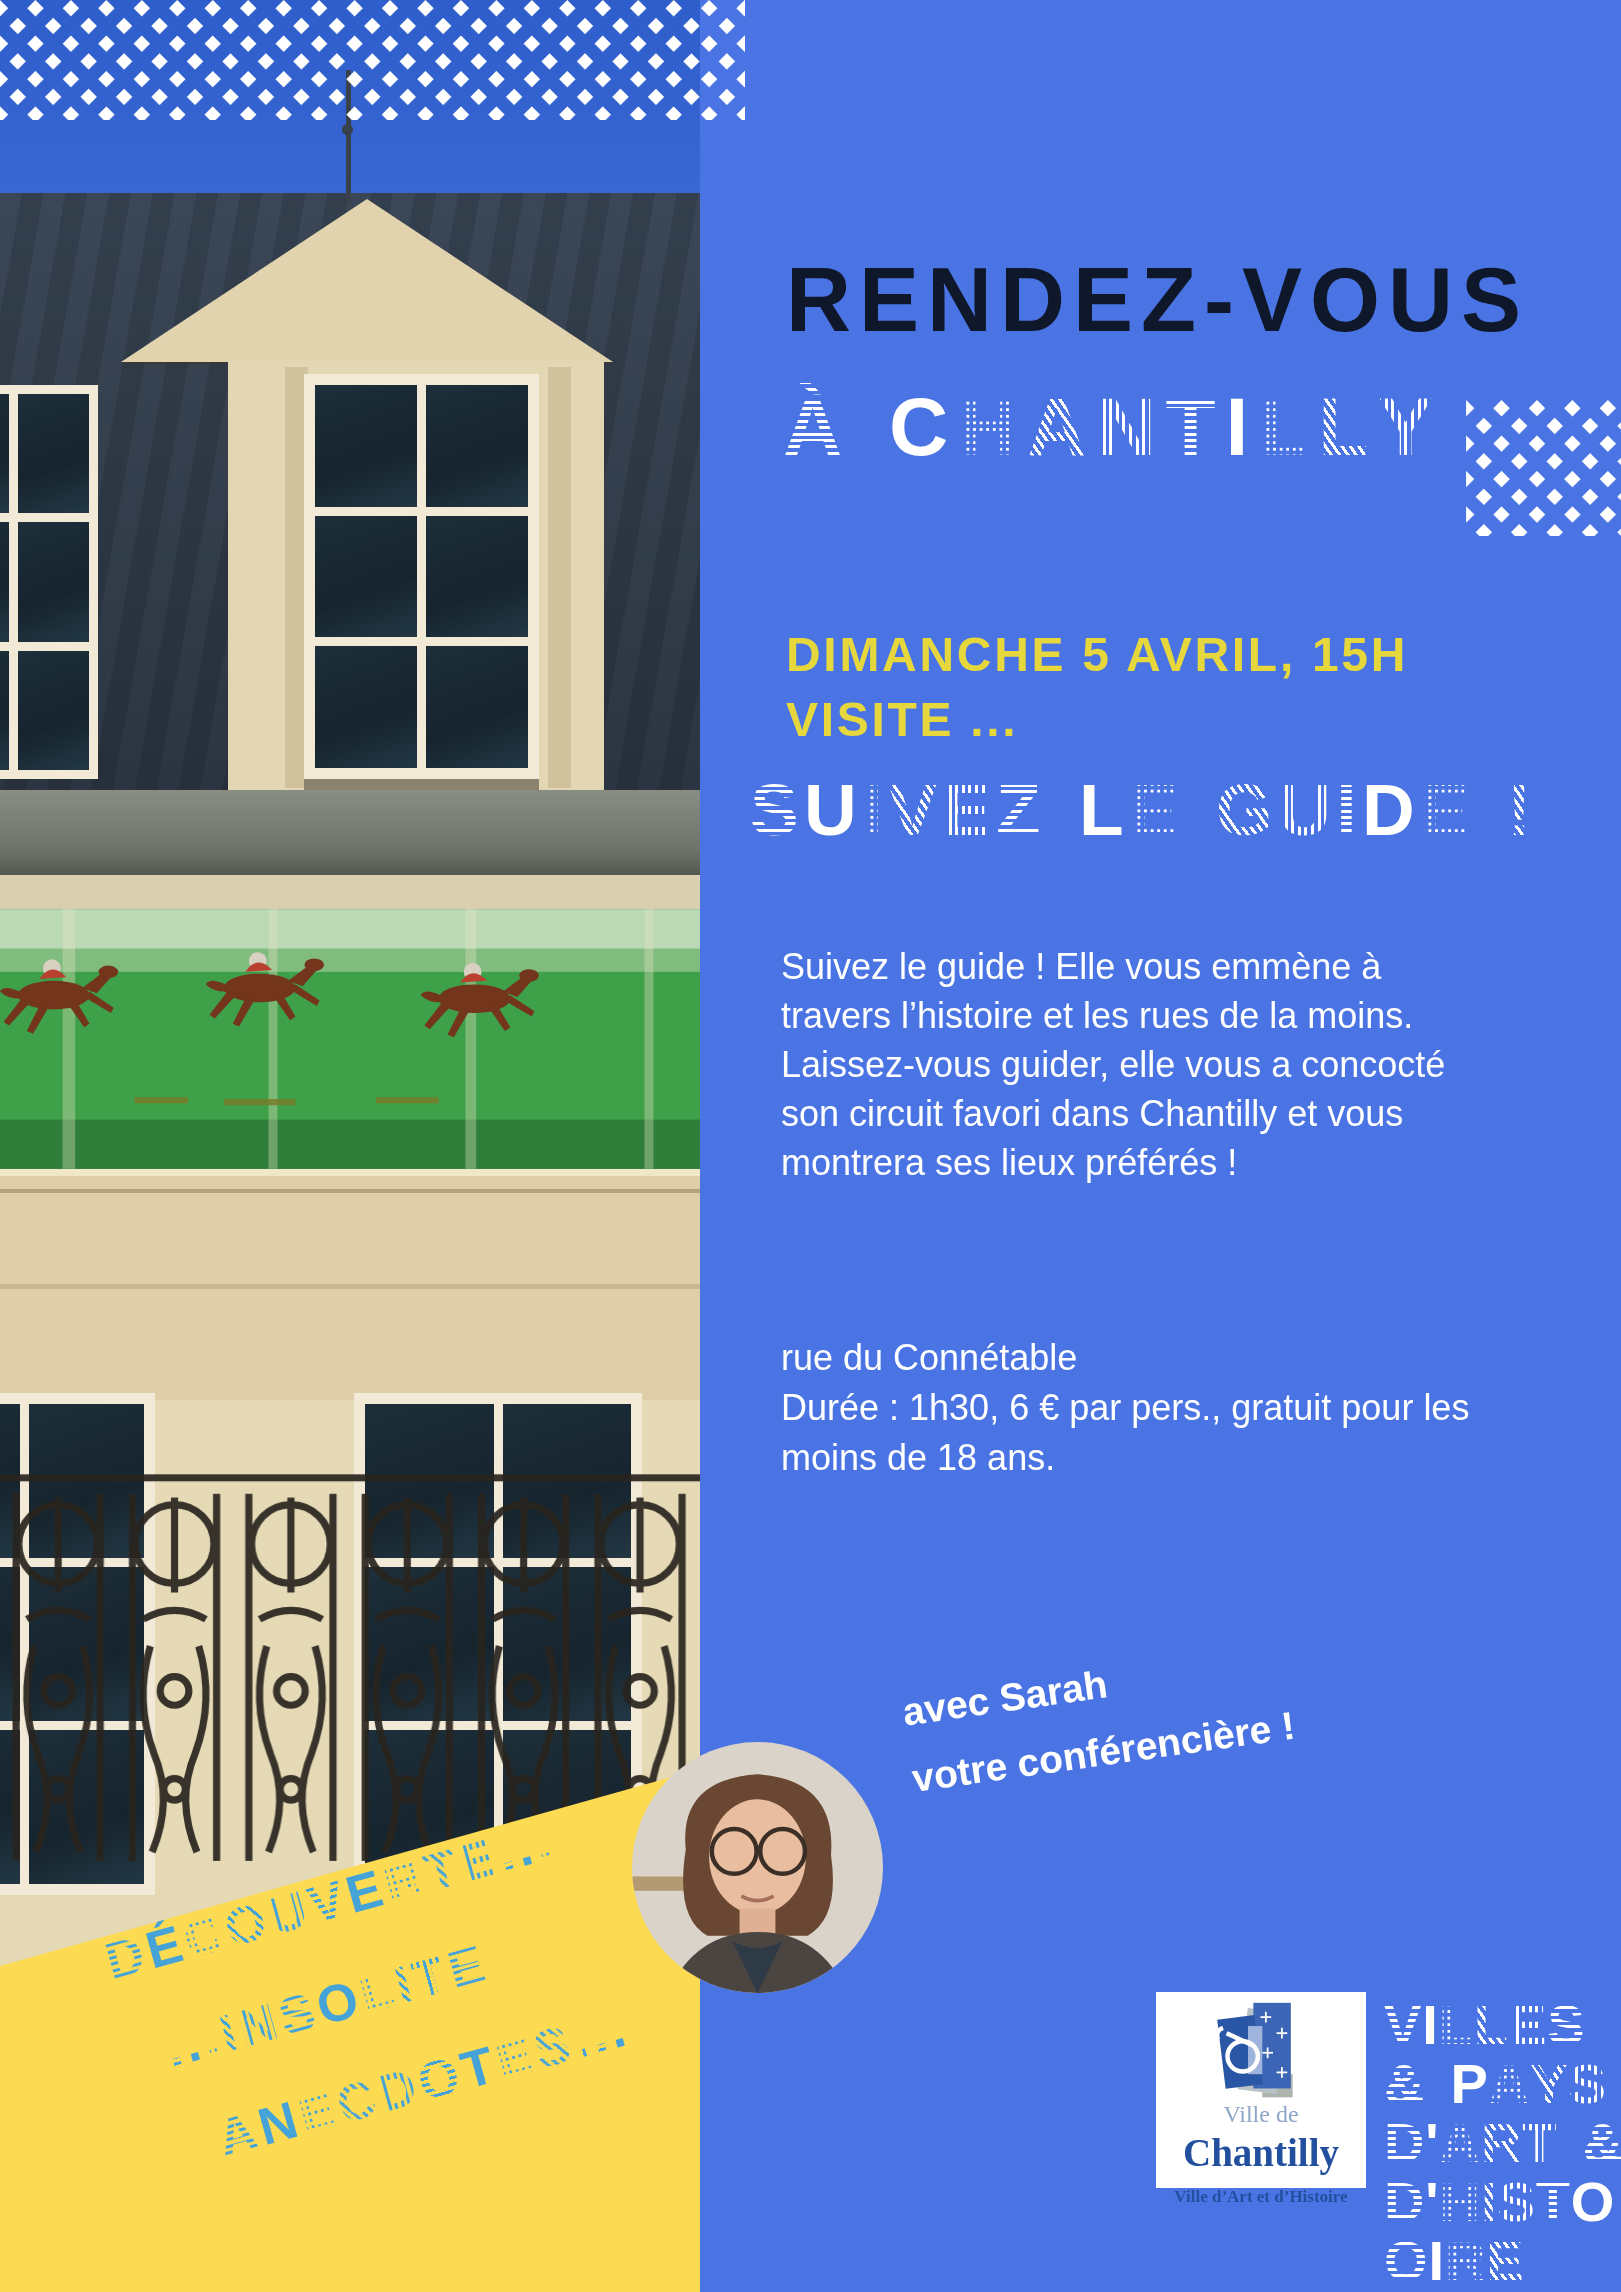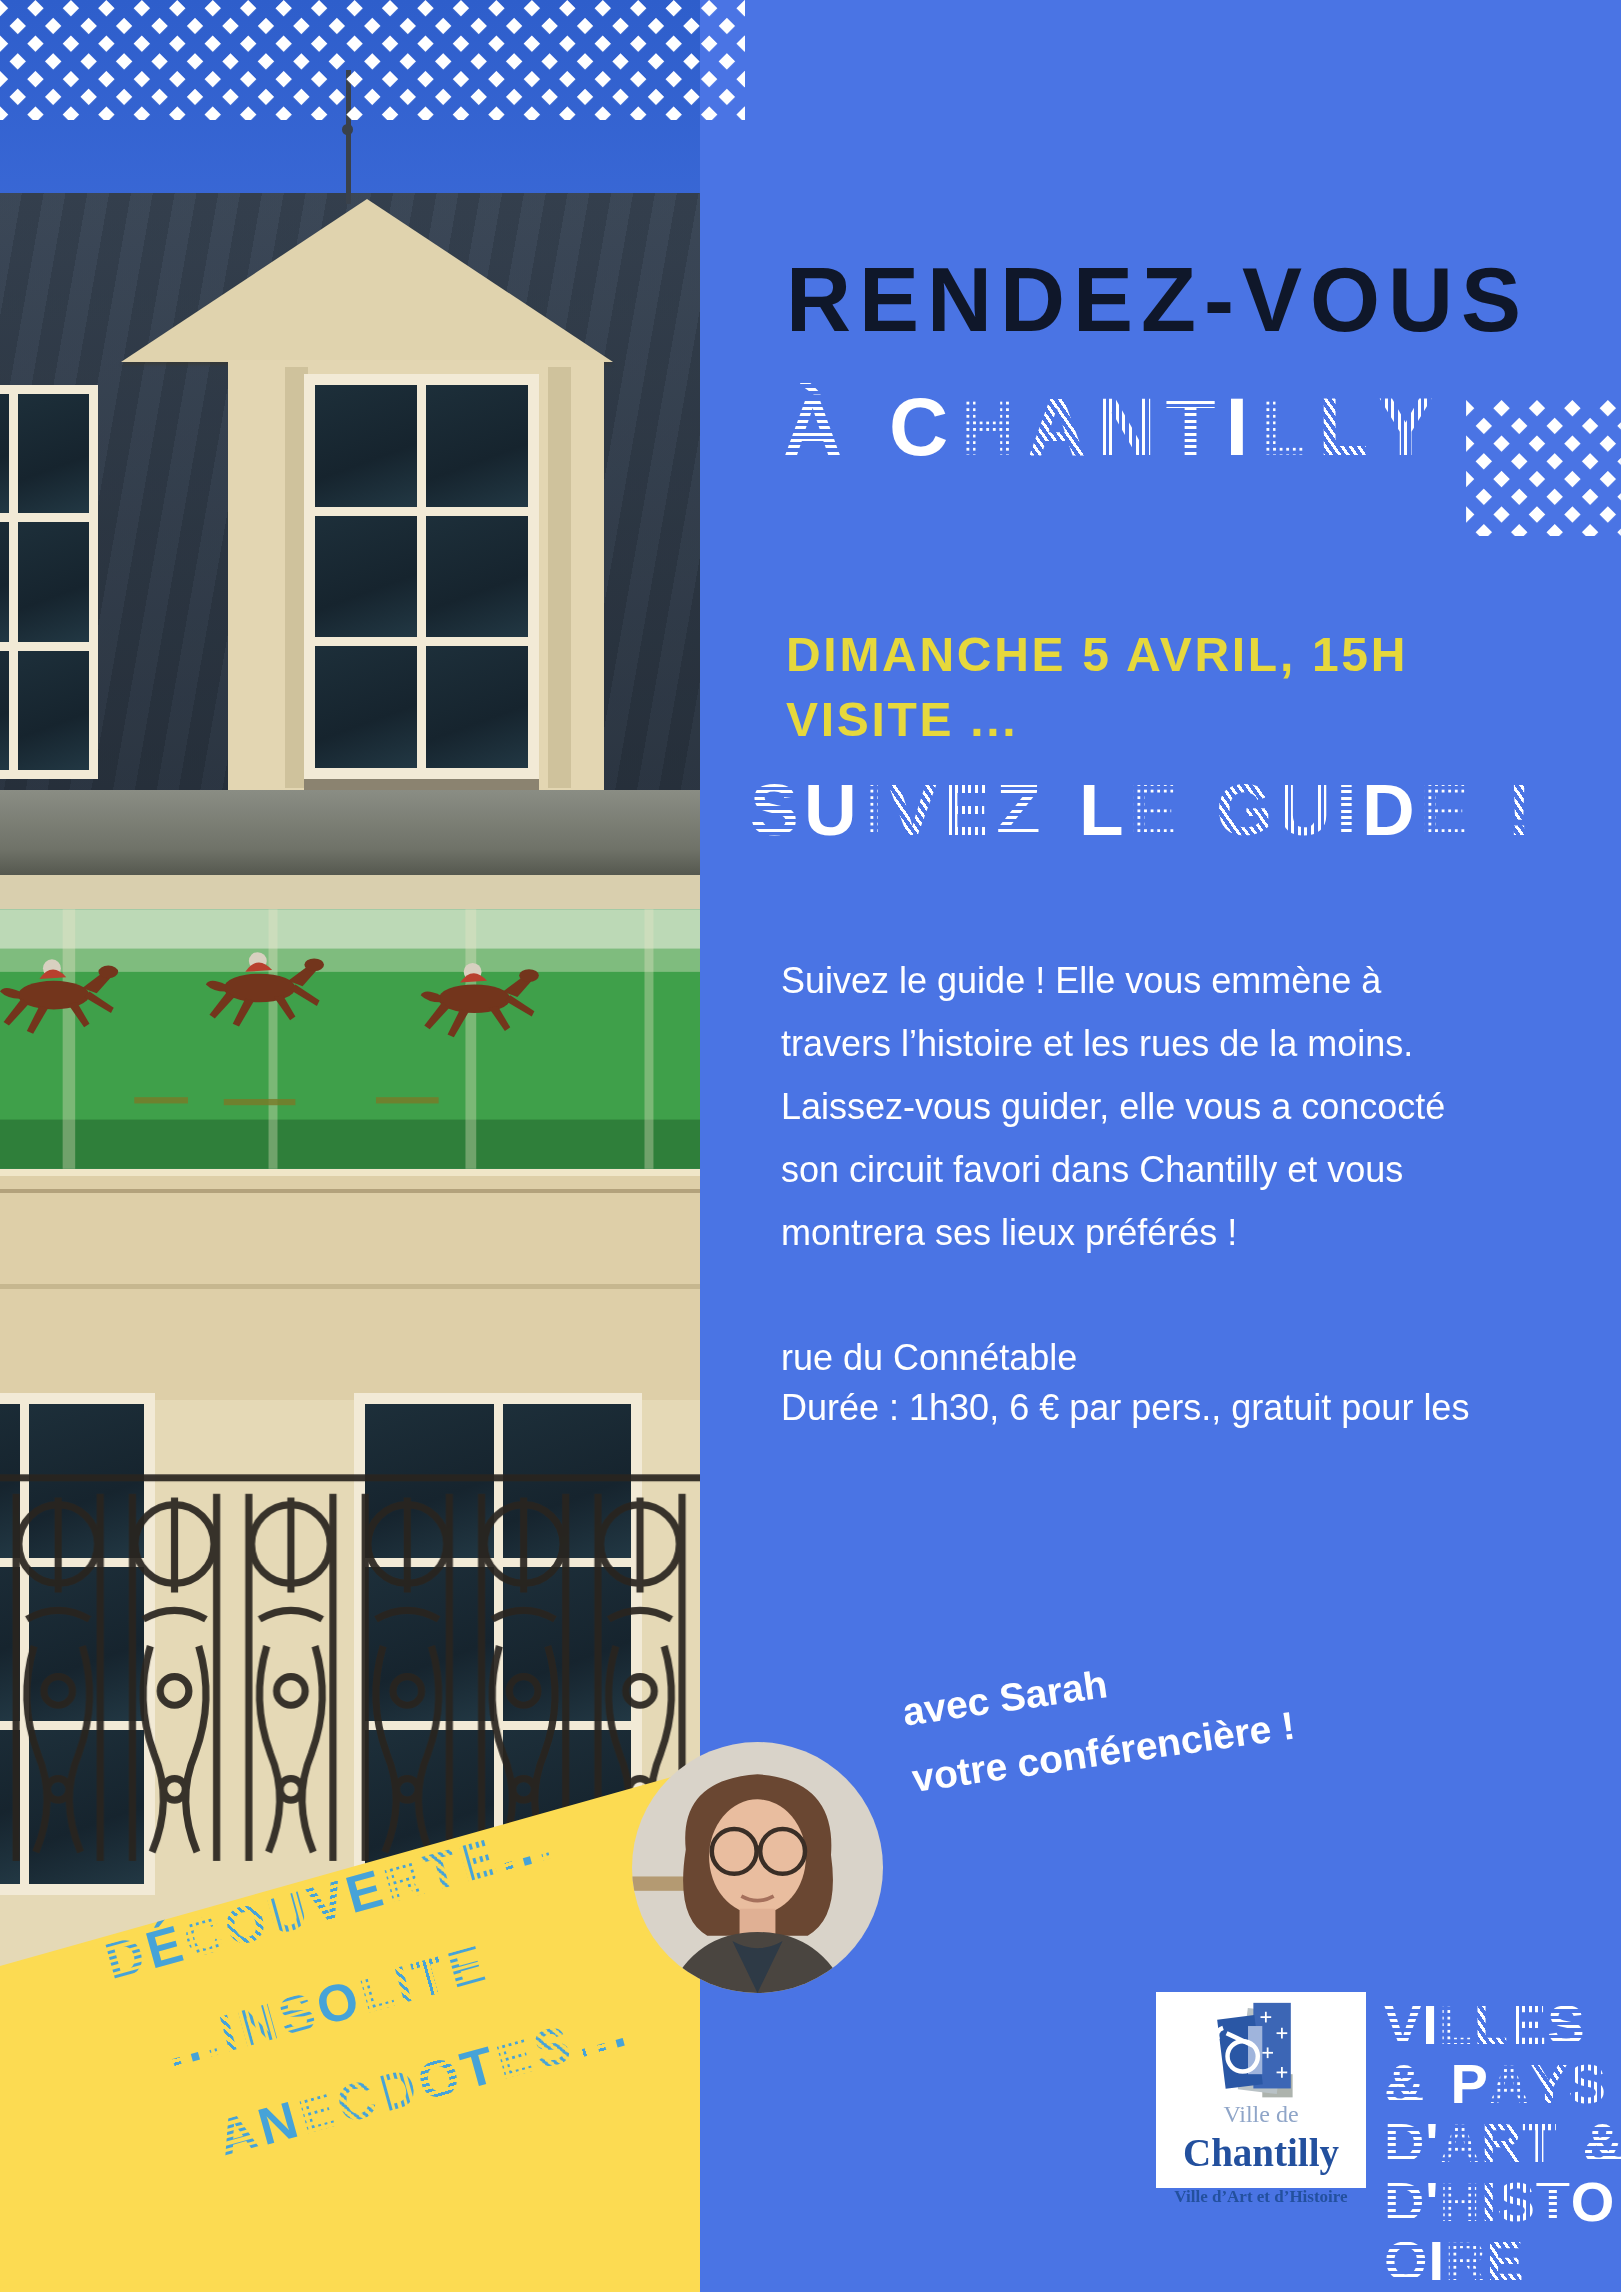--- a/index.html
+++ b/index.html
@@ -58,21 +58,21 @@
   
   .hero-title{position:absolute;left:786px;top:249px;color:#0f172a;font-weight:800;
               font-size:90px;letter-spacing:8px;white-space:nowrap;}
   .hero-sub{position:absolute;left:783px;top:380px;font-weight:800;font-size:82px;
             letter-spacing:9.9px;white-space:nowrap;--pc:#ffffff;}
   .date-block{position:absolute;left:786px;top:622px;color:#e6d83c;font-weight:800;
               font-size:48px;letter-spacing:2.7px;line-height:65px;white-space:nowrap;}
   .headline{position:absolute;left:750px;top:768px;font-weight:800;font-size:73px;
             letter-spacing:5.4px;white-space:nowrap;--pc:#ffffff;}
   .para{position:absolute;left:781px;top:942px;color:#fff;font-size:36px;line-height:49px;}
-  .para div{white-space:nowrap;margin-top:14px;}
+  .para div{white-space:nowrap;}
   .details{position:absolute;left:781px;top:1333px;color:#fff;font-size:36px;line-height:50px;}
   .details .row1{display:flex;align-items:flex-start;}
   .slashes{margin:5.4px 16px 0 0;flex:0 0 auto;}
   .details div{white-space:nowrap;}
   .guide-note{position:absolute;left:900px;top:1691px;color:#fff;font-weight:700;
               font-size:39px;transform:rotate(-8deg);transform-origin:left top;}
   .guide-note div{white-space:nowrap;}
   .guide-note .l2{margin-top:23px;}
   .avatar{position:absolute;left:632px;top:1742px;width:251px;height:251px;border-radius:50%;overflow:hidden;}
 
@@ -248,20 +248,21 @@
     <div>Suivez le guide ! Elle vous emmène à</div>
     <div>travers l’histoire et les rues de la moins.</div>
     <div>Laissez-vous guider, elle vous a concocté</div>
     <div>son circuit favori dans Chantilly et vous</div>
     <div>montrera ses lieux préférés !</div>
   </div>
 
   <div class="details">
     <div>rue du Connétable</div>
     <div>Durée :  1h30, 6 €  par pers., gratuit pour les</div>
+    <div>moins de 18 ans.</div>
   </div>
 
   <div class="guide-note">
     <div>avec Sarah</div>
     <div class="l2">votre conférencière !</div>
   </div>
 
   <div class="avatar">
     <svg width="251" height="251" viewBox="0 0 280 280">
       <rect width="280" height="280" fill="#d9d3c9"></rect>

